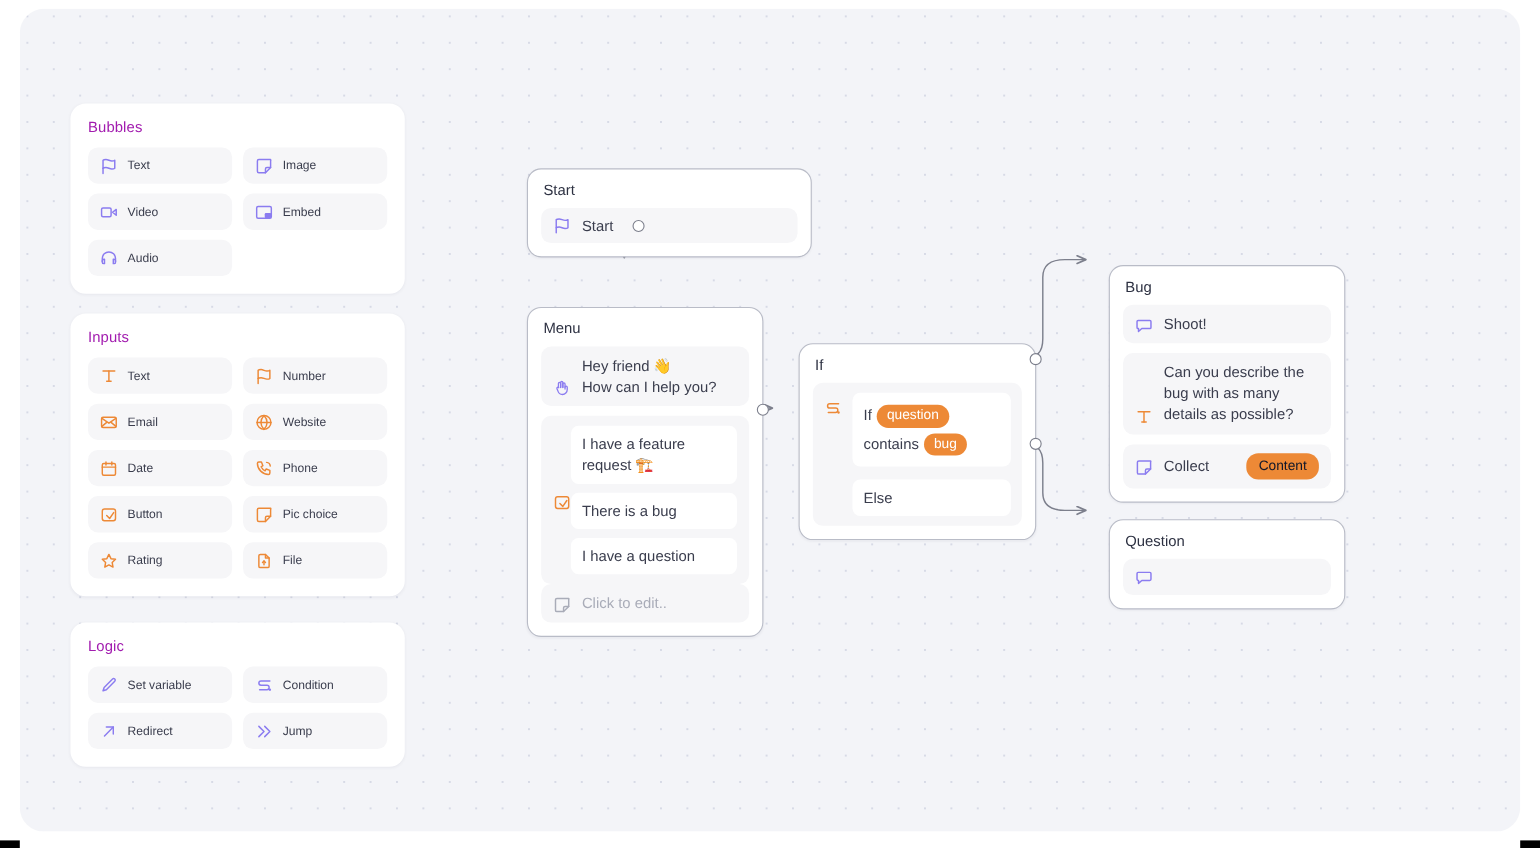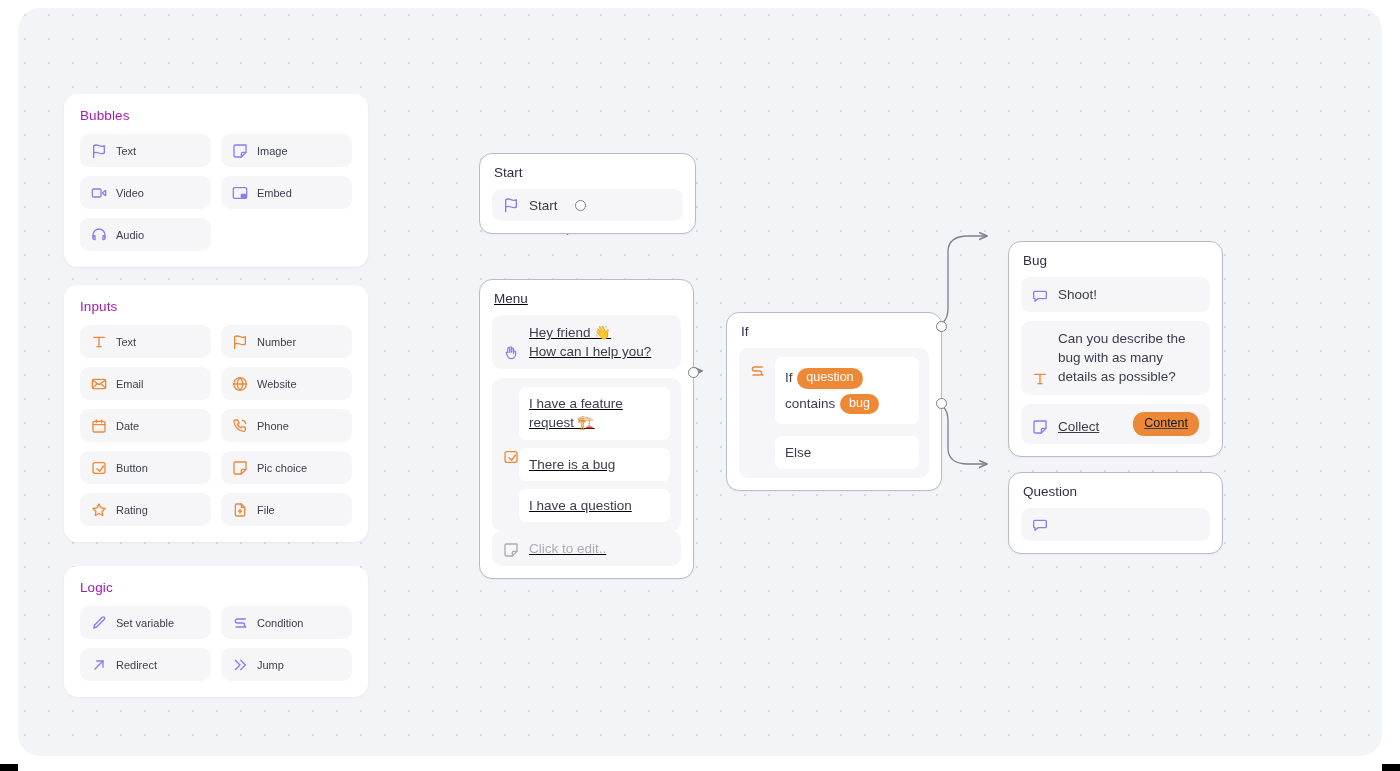--- a/index.html
+++ b/index.html
@@ -82,22 +82,22 @@
   }
   .item + .item { margin-top: 9px; }
   .item .ico { width:16px; height:16px; flex:0 0 16px; margin-top:1px; display:flex; align-items:center; justify-content:center;}
   .item .ico svg { width:16px; height:16px; display:block; }
   .item-text { white-space: pre-line; }
 
   .placeholder { color: #a9acb8; }
   .placeholder-row { background:#f6f6f8; }
 
   
-  #node-menu { left: 461px; top: 271px; width: 215px; text-decoration: underline; }
-  #node-start { left: 461px; top: 145px; width: 217px; }
+  #node-menu { left: 461px; top: 271px; width: 215px; }
+  #node-start { left: 461px; top: 145px; width: 259px; }
   #node-if    { left: 708px; top: 304px; width: 216px; }
   #node-bug   { left: 990px; top: 233px; width: 215px; }
   #node-question { left: 990px; top: 464px; width: 215px; }
 
   .choice-group { background:#f6f6f8; border-radius:9px; padding: 9px 11px; display:flex; gap:0; align-items:center; margin-top: 9px;}
   .choices { display:flex; flex-direction:column; gap: 8px; flex: 1; }
   .choice {
     background:#ffffff; border-radius: 7px; padding: 7px 10px;
     font-size: 13.5px; color:#3a3d4d; line-height:1.42;
   }
@@ -109,21 +109,21 @@
     font-size:13.5px; color:#3a3d4d; line-height:1.9;
   }
   .chip {
     display:inline-block; background:#ED8936; color:#fff;
     border-radius: 11px; padding: 2px 9px 3px 9px;
     font-size: 12.5px; line-height: 1.25; vertical-align: middle;
     margin: 0 1px;
   }
   .else-row { background:#ffffff; border-radius:7px; padding: 9px 10px; font-size:13.5px; color:#3a3d4d; }
 
-  .collect-row { display:flex; align-items:flex-end; justify-content:space-between;text-decoration:underline; }
+  .collect-row { display:flex; align-items:center; justify-content:space-between; }
   .collect-left { display:flex; align-items:center; gap:10px; }
   .badge { background:#ED8936; color:#0f172a; font-size:12.5px; border-radius:11px; padding:3px 11px 4px 11px; }
 
   .start-row { display:flex; align-items:center; gap:10px; background:#f6f6f8; border-radius:9px; padding:8px 11px; font-size:13.5px; color:#3a3d4d; position:relative;}
 
   
   .handle {
     position:absolute; width:11px; height:11px; border-radius:50%;
     background:#fff; border:1.4px solid #7c7f8c; z-index: 6;
   }

